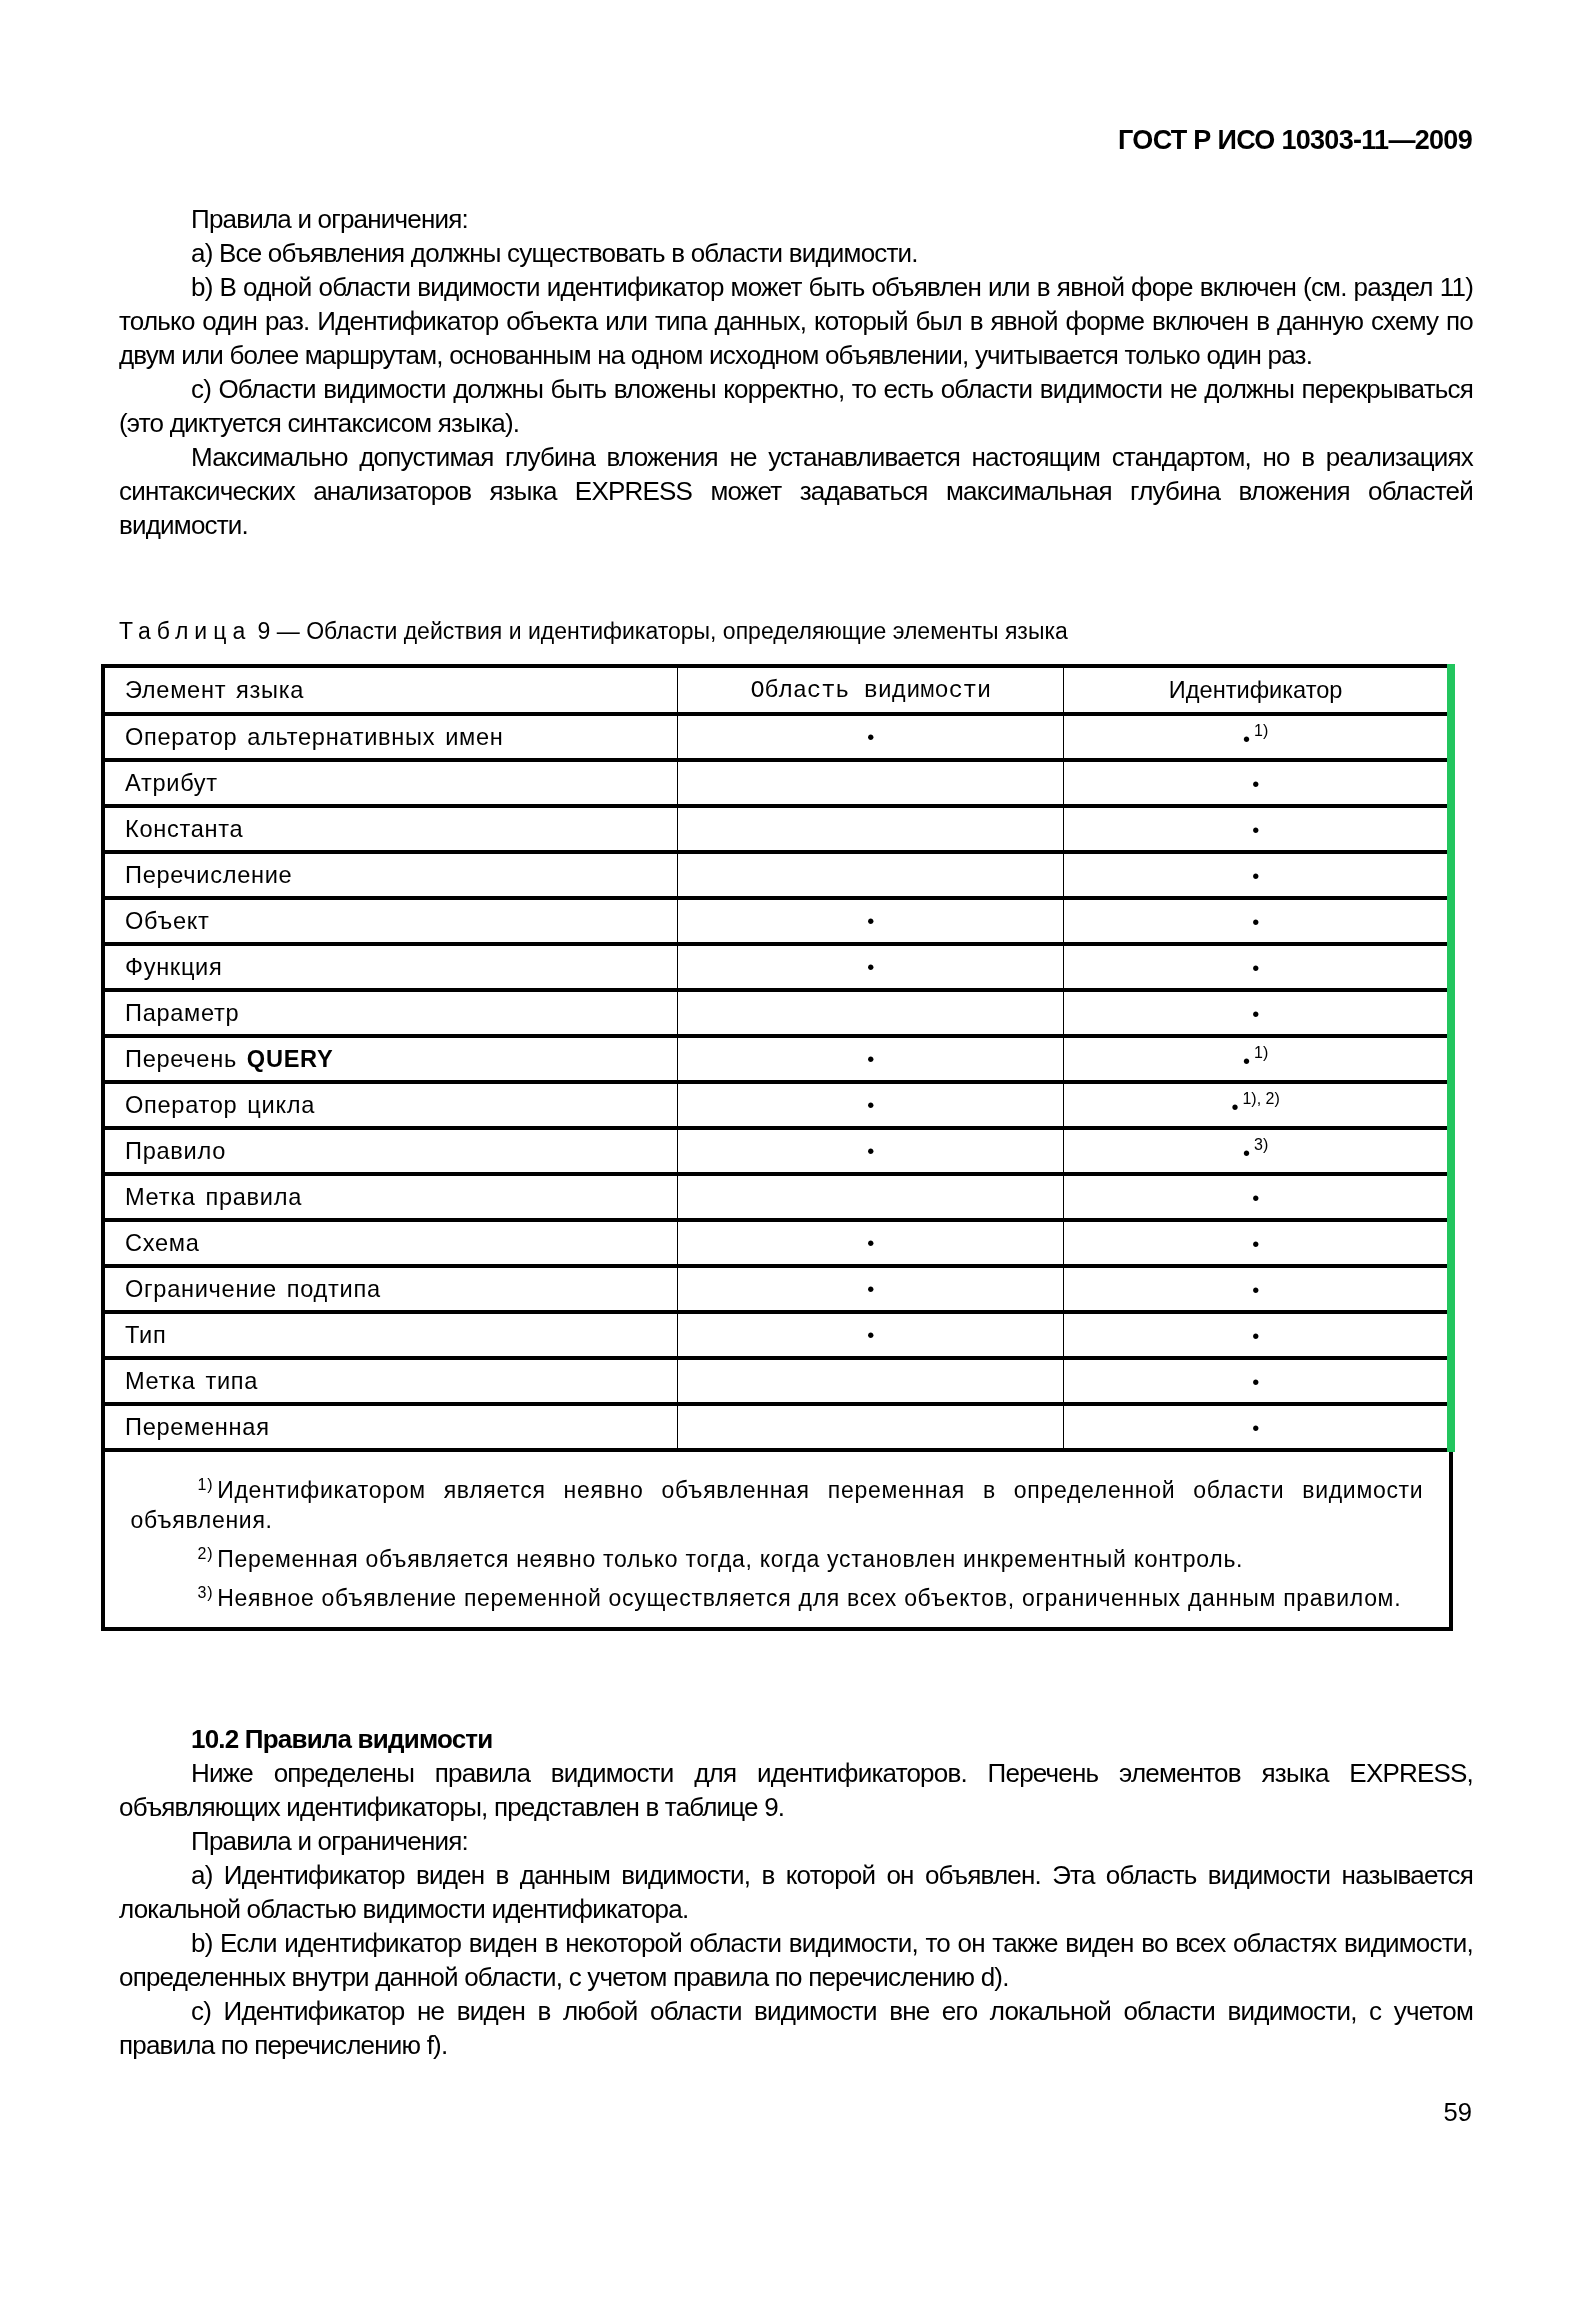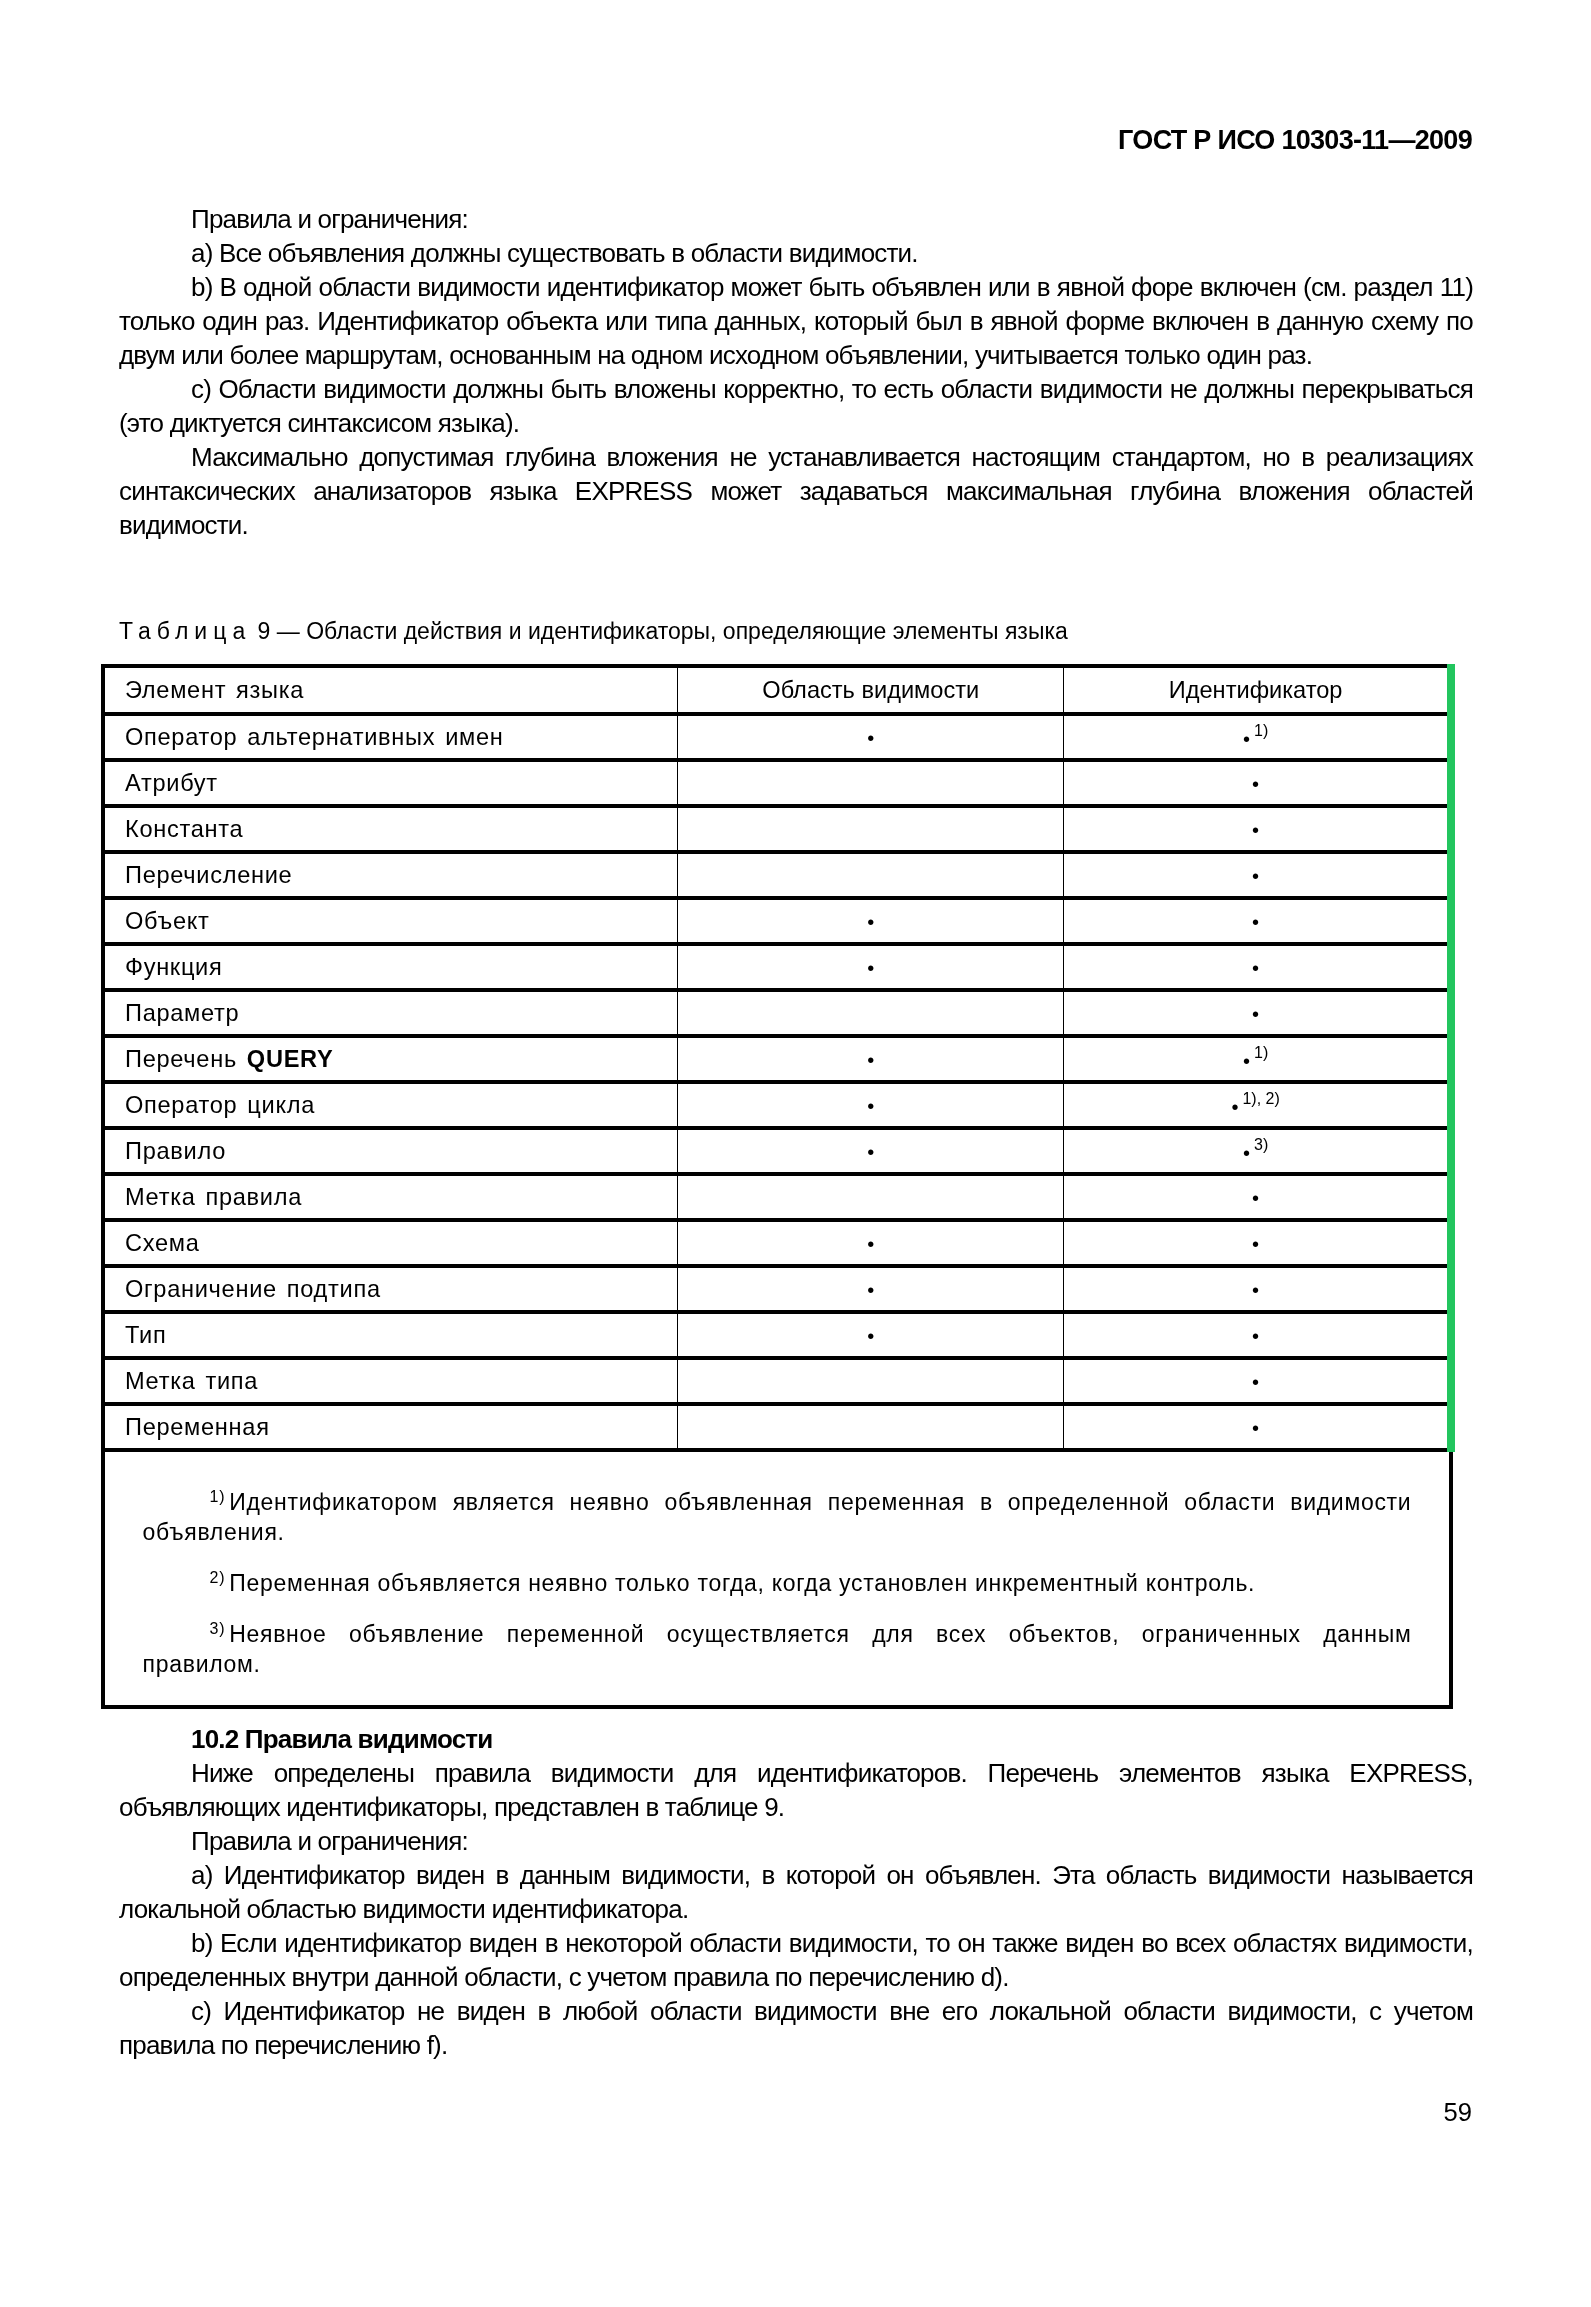--- a/index.html
+++ b/index.html
@@ -29,32 +29,32 @@
     font-size: 23.6px;
   }
   #scope-table td, #scope-table th {
     border-left: 1.3px solid #000; border-right: 1.3px solid #000;
     border-top: 4px solid #000; padding: 0;
     height: 42px; font-weight: normal;
   }
   #scope-table tr:first-child th { border-top: 4px solid #000; height: 44px; }
   #scope-table th:first-child, #scope-table td:first-child { border-left: 4px solid #000; text-align: left; padding-left: 20px; width: 558px; }
   #scope-table th:last-child, #scope-table td:last-child { border-right: 8px solid #22c55e; width: 386px; }
-  #scope-table th:nth-child(2), #scope-table td:nth-child(2) { width: 389px; }
+  #scope-table th:nth-child(2), #scope-table td:nth-child(2) { width: 389px; font-family: Liberation Mono, monospace; }
   #scope-table .c { text-align: center; }
   #scope-table .lbl { letter-spacing: 0.7px; word-spacing: 2.7px; }
   .bullet { font-size: 20px; position: relative; }
   .sup { font-size: 16px; vertical-align: 9.4px; margin-left: 4px; }
   .bold { font-weight: bold; }
   #scope-table td.notes {
     border-left: 4px solid #000; border-right: 4px solid #000; border-bottom: 4px solid #000;
     text-align: justify; padding: 13.5px 21.6px 10.8px 21.6px; height: auto;
     font-size: 23px; line-height: 30px; letter-spacing: 0.7px;
   }
-  .notes p { margin: 16px; text-indent: 67px; }
+  .notes p { margin: 4px; text-indent: 67px; }
   .notes .nsup { font-size: 16px; vertical-align: 8px; margin-right: 4px; }
   #section2 { top: 1722px; }
   #section2 h2 { margin: 0; font-size: 26px; line-height: 34px; font-weight: bold; text-indent: 72px; letter-spacing: -0.8px; }
   #page-number { position: absolute; right: 119px; top: 2098px; font-size: 25.6px; }
 </style>
 </head>
 <body>
 
 <div id="page-header">ГОСТ Р ИСО 10303-11—2009</div>
 

